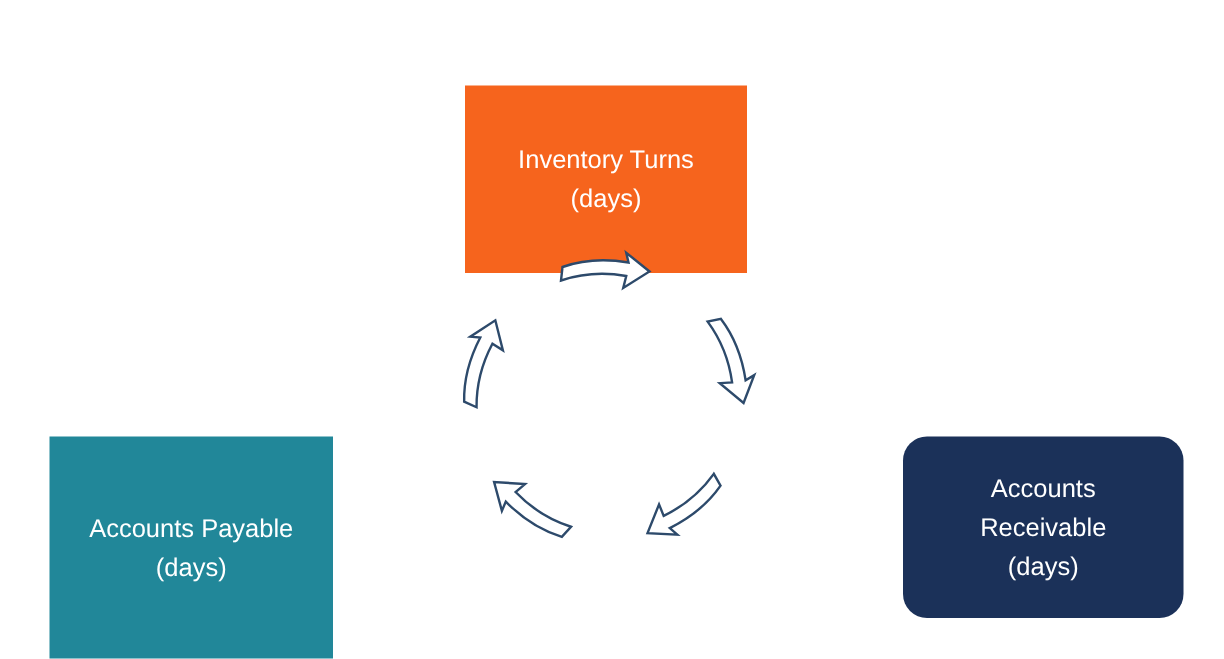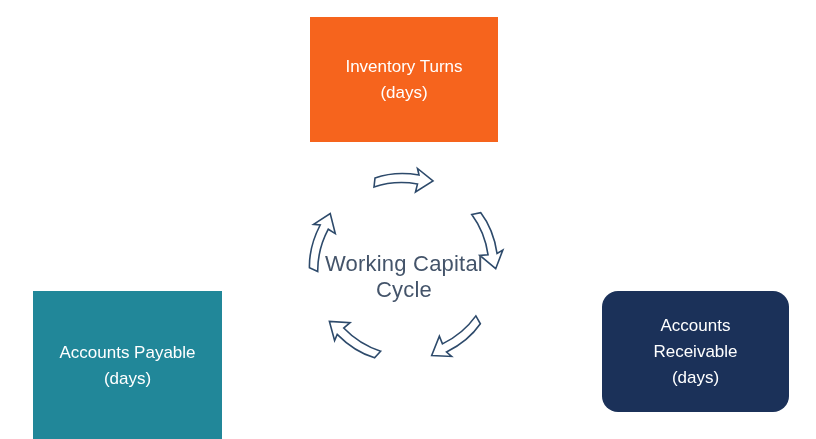--- a/index.html
+++ b/index.html
@@ -55,21 +55,21 @@
     letter-spacing: 0.2px;
     color: var(--center-text-color, #44546a);
     white-space: pre-line;
   }
 </style>
 </head>
 <body>
 
 <div class="canvas" style="--arrow-color: #2d4a6b; --center-text-color: #44546a; --box-text-color: #ffffff; background-color: rgb(255, 255, 255);">
 
-  <div class="box inventory" style="background-color: rgb(246, 100, 29);">
+  <div class="box inventory" style="background-color: rgb(246, 100, 29); margin-top: 40px;">
     <span class="box-label">Inventory Turns
 (days)</span>
   </div>
 
   <div class="box payable" style="background-color: rgb(33, 135, 153);">
     <span class="box-label">Accounts Payable
 (days)</span>
   </div>
 
   <div class="box receivable" style="background-color: rgb(27, 49, 89); border-radius: 16px;">
@@ -81,16 +81,14 @@
   <svg class="arrows" viewBox="0 0 816 439" aria-hidden="true">
     <g>
       <path transform="rotate(0,404,268) translate(403,182)" d="M -28 -4 Q -8 -11 16 -7 L 14.5 -13.5 L 30 -1 L 12.5 10 L 14.5 2 Q -8 -2 -29 5 Z"></path>
       <path transform="rotate(72,404,268) translate(403,182)" d="M -28 -4 Q -8 -11 16 -7 L 14.5 -13.5 L 30 -1 L 12.5 10 L 14.5 2 Q -8 -2 -29 5 Z"></path>
       <path transform="rotate(144,404,268) translate(403,182)" d="M -28 -4 Q -8 -11 16 -7 L 14.5 -13.5 L 30 -1 L 12.5 10 L 14.5 2 Q -8 -2 -29 5 Z"></path>
       <path transform="rotate(216,404,268) translate(403,182)" d="M -28 -4 Q -8 -11 16 -7 L 14.5 -13.5 L 30 -1 L 12.5 10 L 14.5 2 Q -8 -2 -29 5 Z"></path>
       <path transform="rotate(288,404,268) translate(403,182)" d="M -28 -4 Q -8 -11 16 -7 L 14.5 -13.5 L 30 -1 L 12.5 10 L 14.5 2 Q -8 -2 -29 5 Z"></path>
     </g>
   </svg>
 
-  <div class="center-label">Working Capital
-Cycle</div>
 
 </div>
 
 </body></html>

